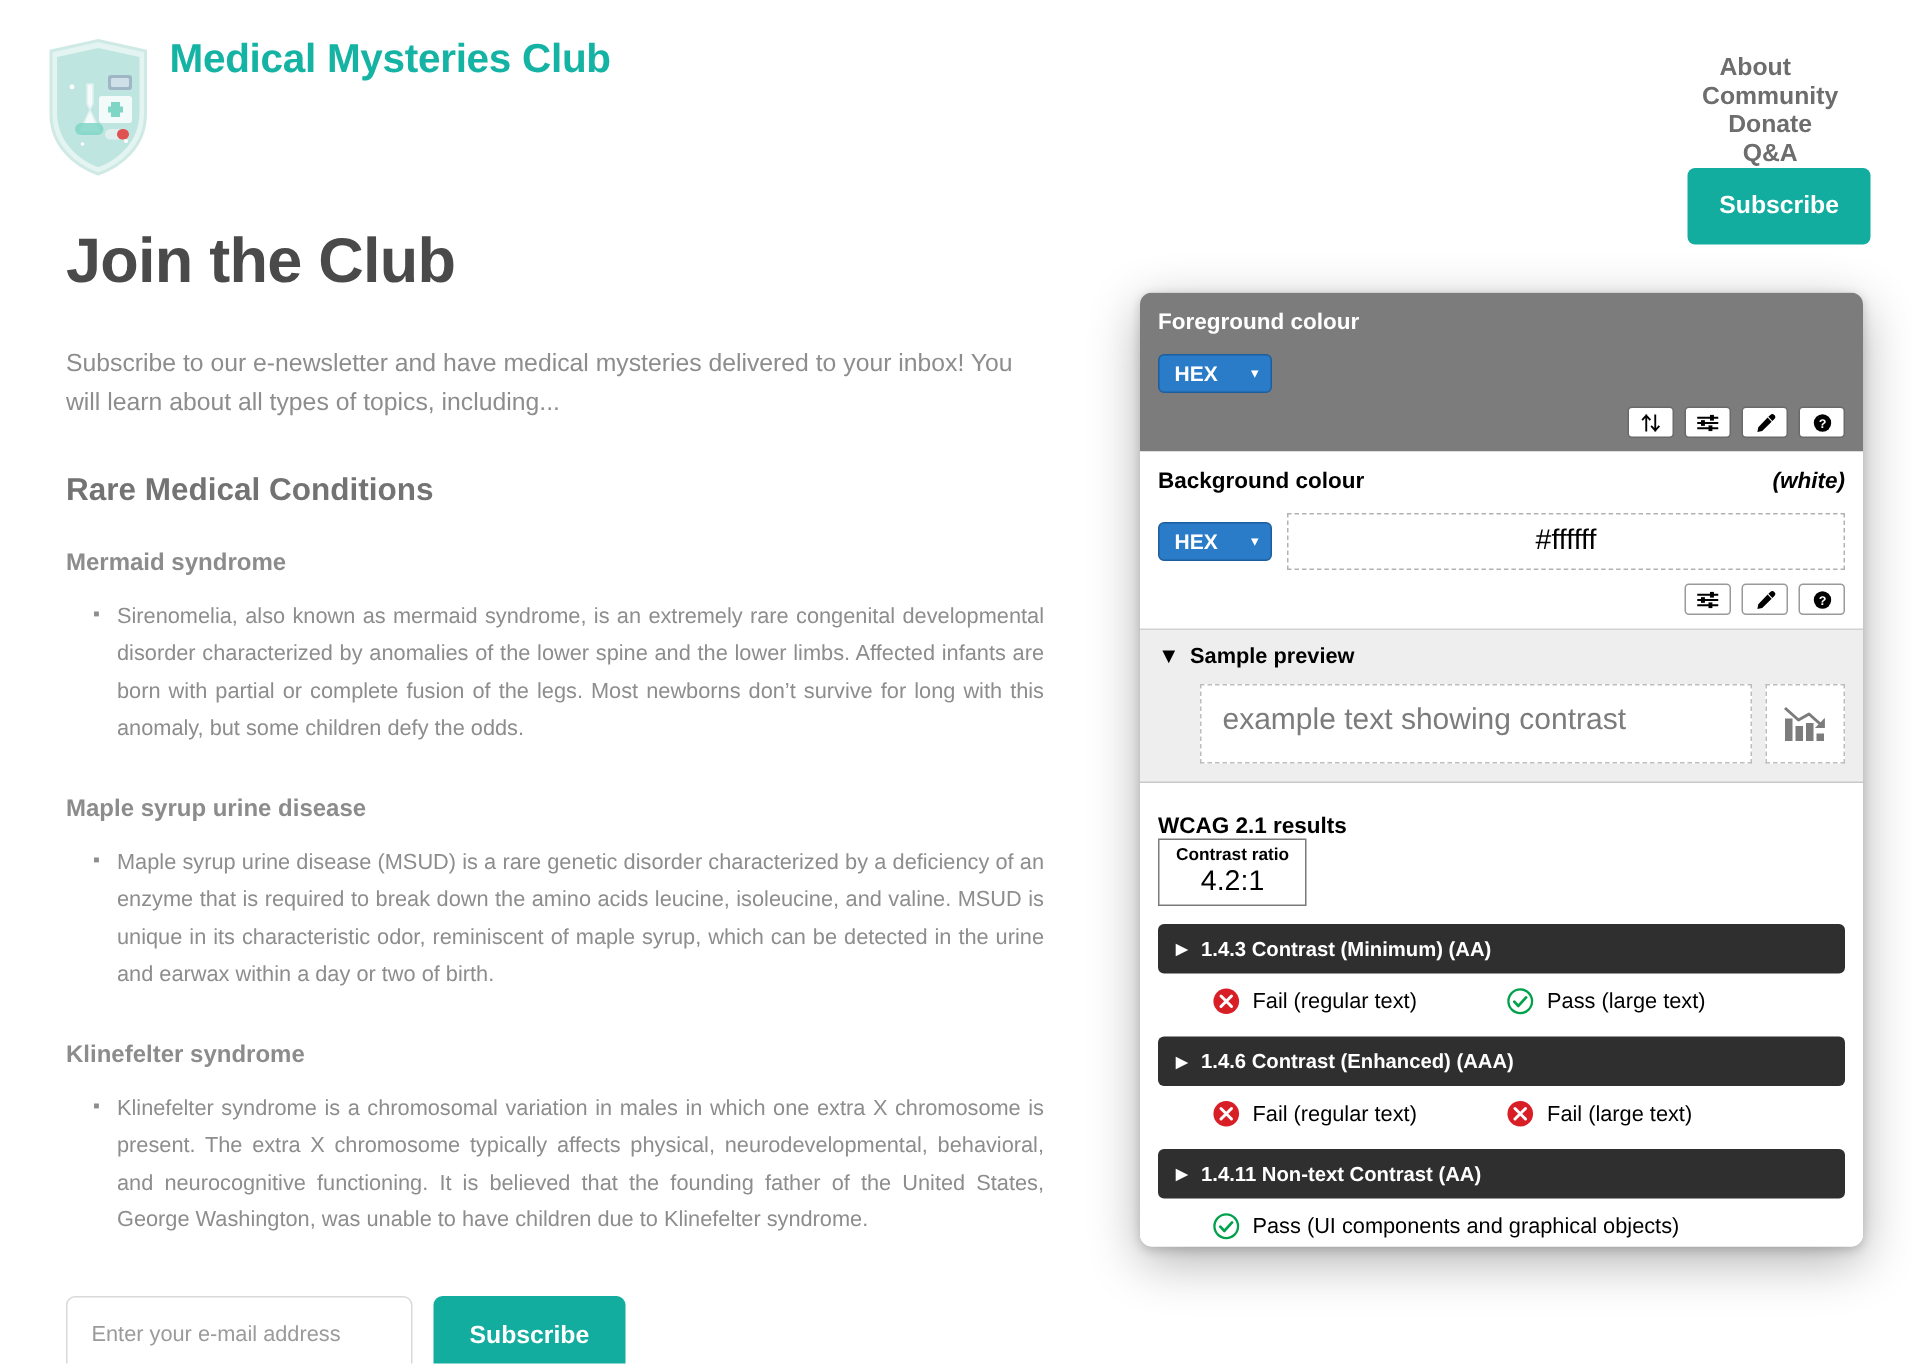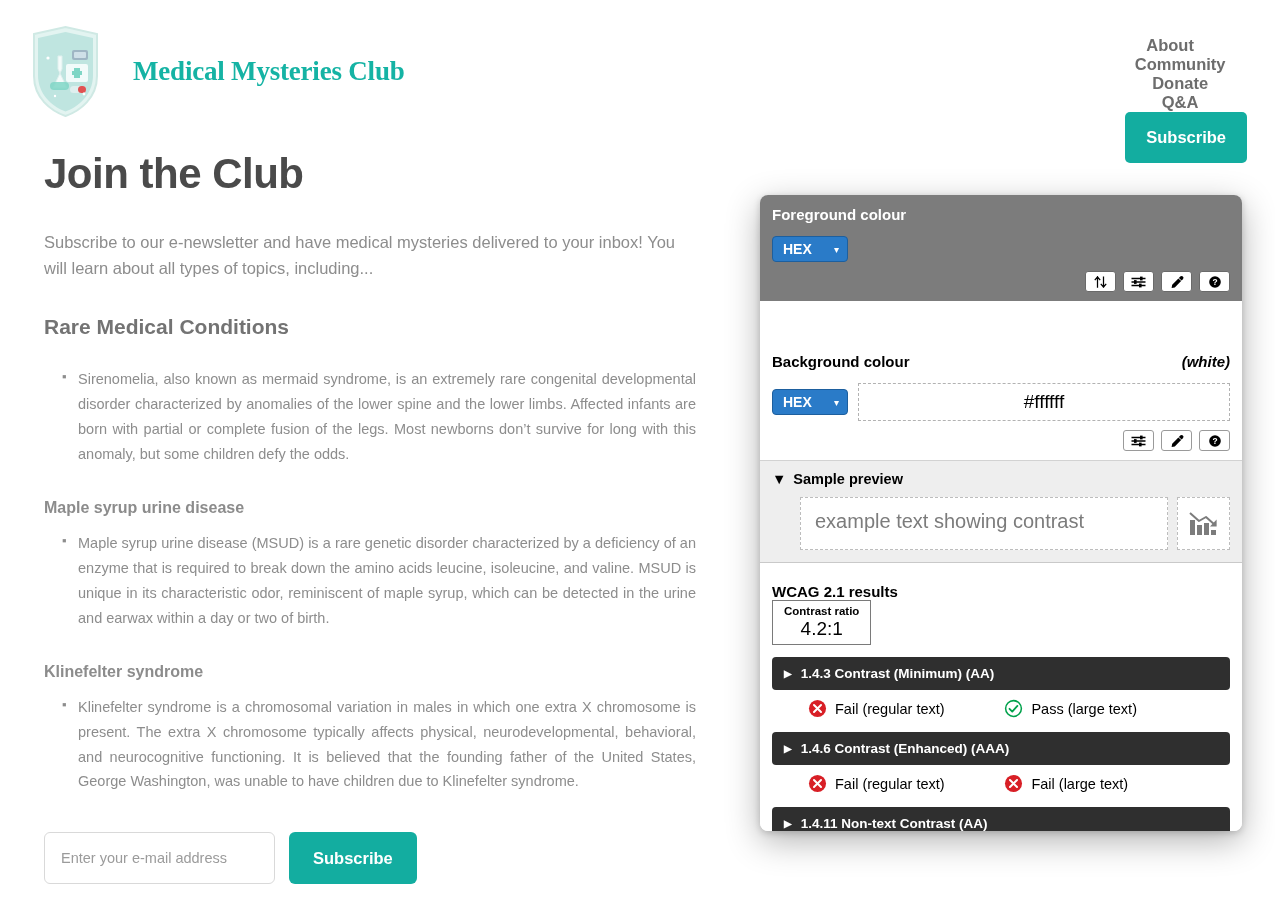--- a/index.html
+++ b/index.html
@@ -11,21 +11,21 @@
     position:relative;
     overflow:hidden;
   }
 
   
   .site-header{
     position:absolute; top:0; left:0; width:1275px; height:125px;
   }
   .brand{
     position:absolute; left:28px; top:24px;
-    display:flex; align-items:center; gap:30px;font-family:Liberation Serif, serif;
+    display:flex; gap:10px;
   }
   .logo-shield{ width:75px; height:95px; display:block; }
   .brand-title{
     font-size:27px; font-weight:bold; color:#15b3a4;
     letter-spacing:-0.2px; white-space:nowrap;
   }
   .main-nav{
     position:absolute; right:28px; top:36px;
     display:flex; align-items:center; gap:0px;flex-direction:column;
   }
@@ -146,21 +146,21 @@
   }
   .icon-row{ display:flex; justify-content:flex-end; gap:7px; margin-top:9px; }
   .icon-btn{
     width:31px; height:21px; background:#fff;
     border:1px solid #6a6a6a; border-radius:3px;
     display:flex; align-items:center; justify-content:center;
     cursor:pointer; padding:0;
   }
 
   .bg-panel{ background:#ffffff; padding:11px 12px 9px 12px; border-bottom:1px solid #d2d2d2; }
-  .bg-head{ display:flex; align-items:flex-start; justify-content:space-between; margin-bottom:13px;margin-top:41px; }
+  .bg-head{ display:flex; align-items:flex-start; justify-content:space-between; margin-bottom:13px; }
   .bg-label{ font-size:15px; font-weight:bold; color:#000; }
   .bg-white-note{ font-size:15px; font-style:italic; font-weight:bold; color:#000; }
   .hex-field-dark{
     flex:1; text-align:center; font-size:19px;
     border:1px dashed #b2b2b2; background:transparent; color:#000;
     padding:7px 8px; outline:none;
     font-family:"Liberation Sans", sans-serif;
   }
   .icon-btn-light{
     width:31px; height:21px; background:#fff;
@@ -244,20 +244,21 @@
     <a class="nav-link" href="#">Q&amp;A</a>
     <button class="subscribe-nav-btn">Subscribe</button>
   </nav>
 </header>
 
 <main class="content">
   <h1 class="page-title">Join the Club</h1>
   <p class="intro">Subscribe to our e-newsletter and have medical mysteries delivered to your inbox! You will learn about all types of topics, including...</p>
   <h2 class="section-title">Rare Medical Conditions</h2>
 
+  <h3 class="cond-title">Mermaid syndrome</h3>
   <ul class="cond-list">
     <li class="cond-item">Sirenomelia, also known as mermaid syndrome, is an extremely rare congenital developmental disorder characterized by anomalies of the lower spine and the lower limbs. Affected infants are born with partial or complete fusion of the legs. Most newborns don’t survive for long with this anomaly, but some children defy the odds.</li>
   </ul>
 
   <h3 class="cond-title">Maple syrup urine disease</h3>
   <ul class="cond-list">
     <li class="cond-item">Maple syrup urine disease (MSUD) is a rare genetic disorder characterized by a deficiency of an enzyme that is required to break down the amino acids leucine, isoleucine, and valine. MSUD is unique in its characteristic odor, reminiscent of maple syrup, which can be detected in the urine and earwax within a day or two of birth.</li>
   </ul>
 
   <h3 class="cond-title">Klinefelter syndrome</h3>

